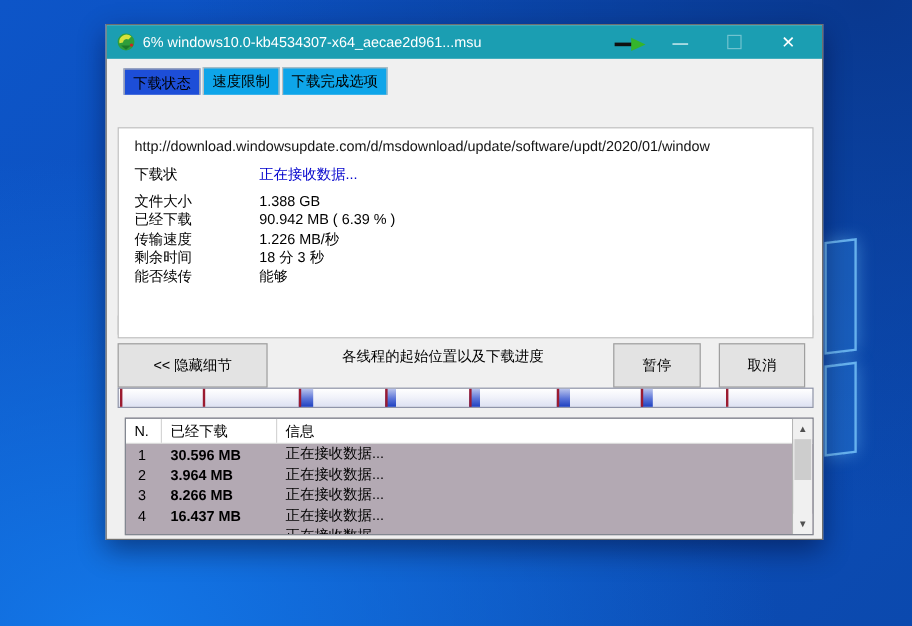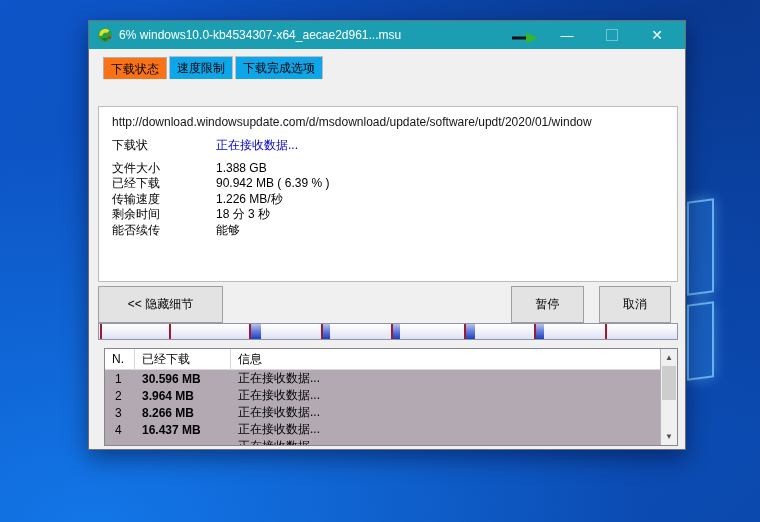--- a/index.html
+++ b/index.html
@@ -39,21 +39,21 @@
   .cap-max{left:503px;color:rgba(255,255,255,.38);}
   .cap-close{left:548px;font-size:14px;}
   .cap-max .box{width:10px;height:10px;border:1px solid rgba(255,255,255,.38);}
 
   
   .tabs{position:absolute;left:14px;top:37px;display:flex;align-items:flex-end;height:21px;}
   .tab{
     font-size:12px;color:#000;padding:3px 7px 3px 7px;height:23px;box-sizing:border-box;
     border:1px solid #bdbdbd;border-bottom:none;background:#0ea5e9;margin-right:2px;white-space:nowrap;
   }
-  .tab.active{background:#f97316;height:22px;position:relative;z-index:3;border-color:#b0b0b0;}
+  .tab.active{background:#1d4ed8;height:22px;position:relative;z-index:3;border-color:#b0b0b0;}
 
   
   .page{
     position:absolute;left:9px;top:57px;width:580px;height:176px;box-sizing:border-box;
     background:#ffffff;border:1px solid #bdbdbd;z-index:1;overflow:hidden;margin-top:28px;
   }
   .url{font-size:12px;color:#141414;padding:8px 10px 0 13px;white-space:nowrap;overflow:hidden;}
   .info{margin-top:9px;padding-left:13px;font-size:12px;color:#000;}
   .inforow{display:flex;line-height:15.6px;white-space:nowrap;}
   .inforow .lbl{width:104px;flex:none;}
@@ -181,20 +181,21 @@
           <span class="val">能够</span>
         </div>
       </div>
   </div>
 
   <div class="progress">
     <div class="fill" id="progress-fill" style="background: rgb(37, 180, 62); width: 6.39%;"></div>
   </div>
 
   <div class="btn btn-hide">&lt;&lt; 隐藏细节</div>
+  <div class="threads-caption">各线程的起始位置以及下载进度</div>
   <div class="btn btn-pause">暂停</div>
   <div class="btn btn-cancel">取消</div>
 
   <div class="threadbar" id="threadbar">
       <div class="tchunk" style="left: 25.9%; width: 2.2%;"></div>
       <div class="tchunk" style="left: 38.4%; width: 1.6%;"></div>
       <div class="tchunk" style="left: 50.5%; width: 1.6%;"></div>
       <div class="tchunk" style="left: 63.1%; width: 2%;"></div>
       <div class="tchunk" style="left: 75.2%; width: 1.8%;"></div>
       <div class="tmark" style="left: 0.2%; background: rgb(155, 27, 48);"></div>

